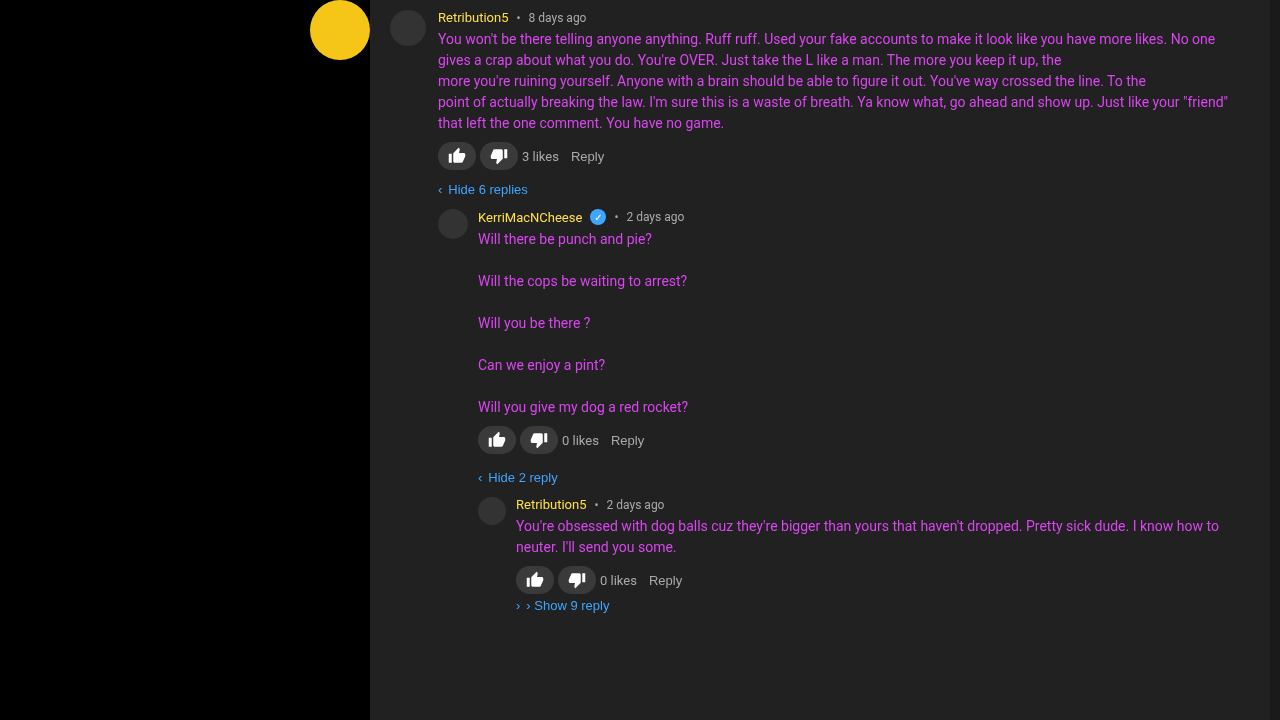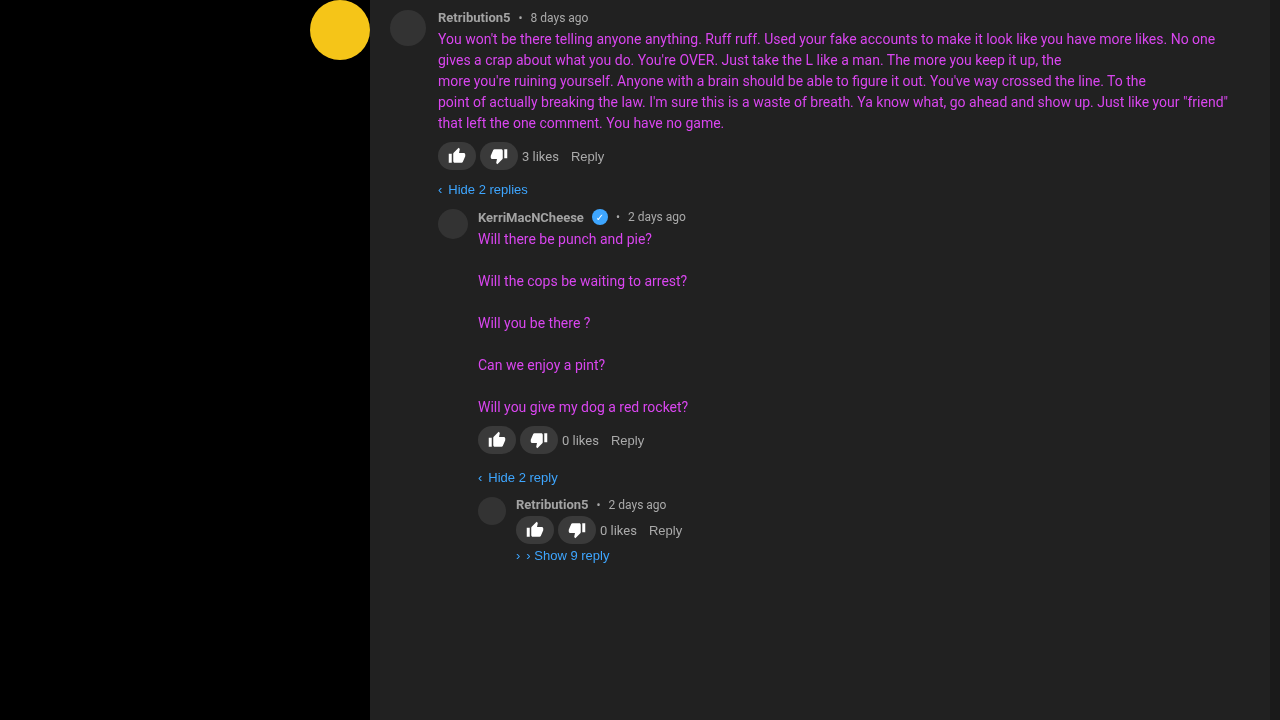--- a/index.html
+++ b/index.html
@@ -69,22 +69,22 @@
 
     .comment-header {
       display: flex;
       align-items: center;
       gap: 8px;
       margin-bottom: 4px;
     }
 
     .username {
       font-size: 13px;
-      font-weight: 700;
-      color: #a3a3a3;
+      font-weight: 400;
+      color: #fde047;
     }
 
     .verified-badge {
       display: inline-flex;
       align-items: center;
       justify-content: center;
       width: 16px;
       height: 16px;
       background: #3ea6ff;
       border-radius: 50%;
@@ -265,21 +265,21 @@
               </svg>
           </button>
           <span class="likes-count">3 likes</span>
           <button class="reply-btn">Reply</button>
         </div>
       </div>
     </div>
 
     <button class="replies-toggle">
       <span>‹</span>
-      <span>Hide 2 replies</span>
+      <span>Hide 6 replies</span>
     </button>
 
     <div class="replies-container">
 
       <div class="reply-comment">
         <div class="reply-avatar dark"></div>
         <div class="comment-body">
           <div class="comment-header">
             <span class="username">KerriMacNCheese</span>
             <span class="verified-badge">✓</span>
@@ -318,20 +318,21 @@
       <div class="nested-replies-container">
 
         <div class="nested-reply">
           <div class="nested-avatar dark"></div>
           <div class="comment-body">
             <div class="comment-header">
               <span class="username">Retribution5</span>
               <span class="timestamp">•</span>
               <span class="timestamp">2 days ago</span>
             </div>
+            <div class="comment-text">You're obsessed with dog balls cuz they're bigger than yours that haven't dropped. Pretty sick dude. I know how to neuter. I'll send you some.</div>
             <div class="comment-actions">
               <button class="action-btn">
                 <svg viewBox="0 0 24 24">
                     <path d="M1 21h4V9H1v12zm22-11c0-1.1-.9-2-2-2h-6.31l.95-4.57.03-.32c0-.41-.17-.79-.44-1.06L14.17 1 7.59 7.59C7.22 7.95 7 8.45 7 9v10c0 1.1.9 2 2 2h9c.83 0 1.54-.5 1.84-1.22l3.02-7.05c.09-.23.14-.47.14-.73v-2z"></path>
                   </svg>
               </button>
               <button class="action-btn">
                 <svg viewBox="0 0 24 24">
                     <path d="M15 3H6c-.83 0-1.54.5-1.84 1.22l-3.02 7.05c-.09.23-.14.47-.14.73v2c0 1.1.9 2 2 2h6.31l-.95 4.57-.03.32c0 .41.17.79.44 1.06L9.83 23l6.59-6.59c.36-.36.58-.86.58-1.41V5c0-1.1-.9-2-2-2zm4 0v12h4V3h-4z"></path>
                   </svg>

